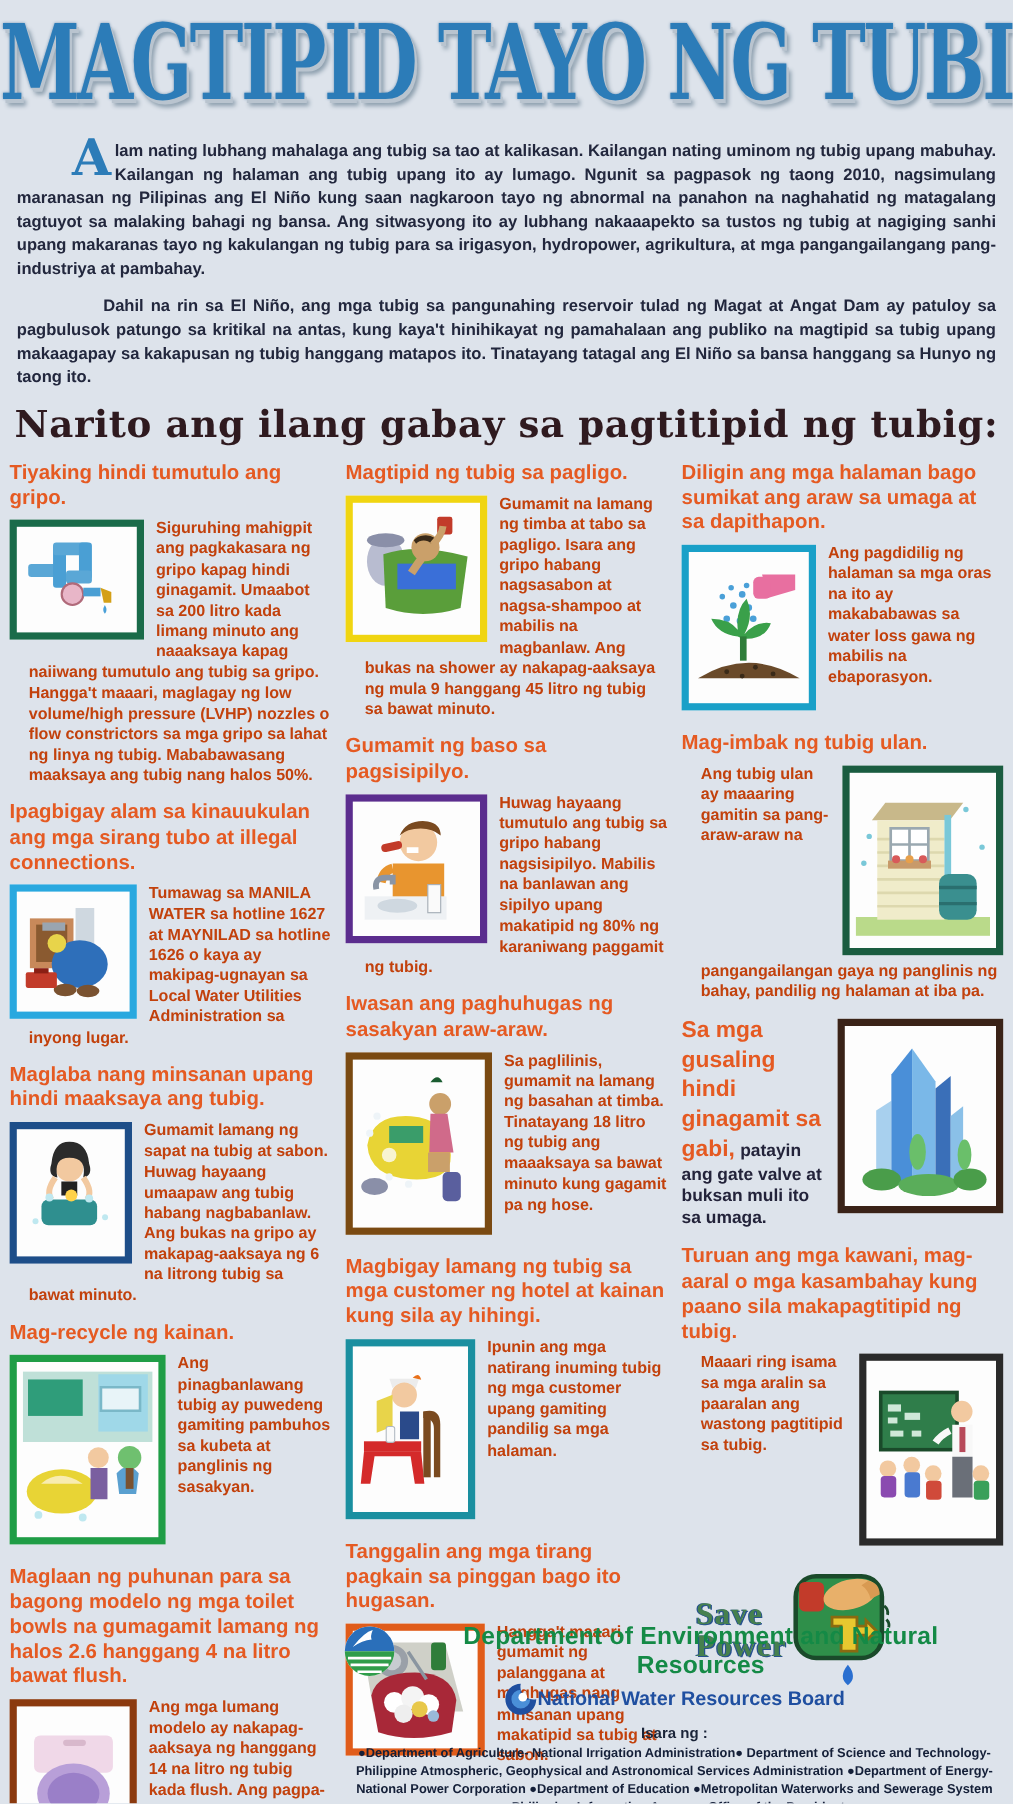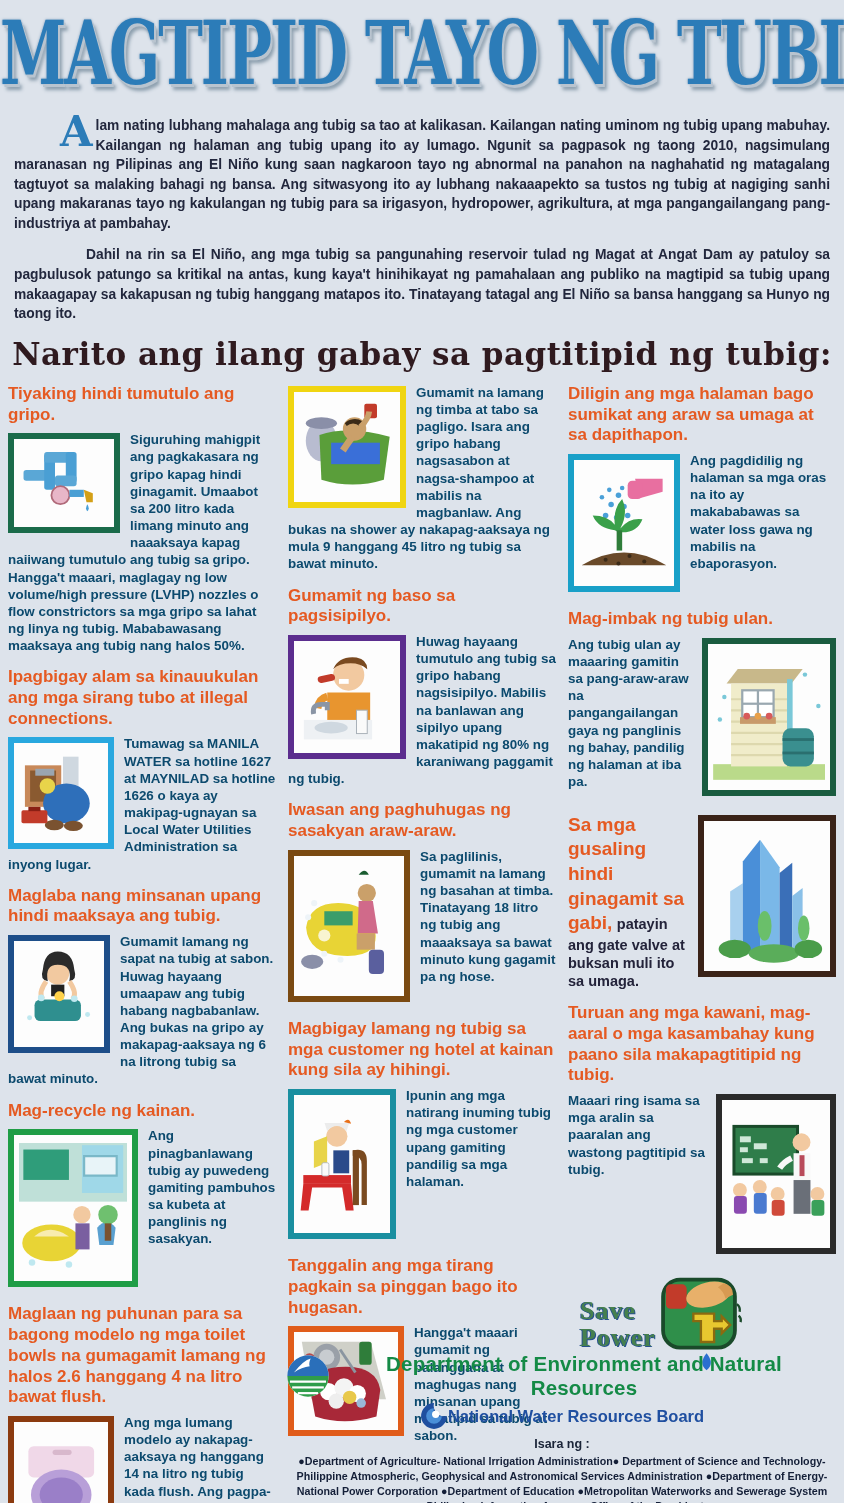--- a/index.html
+++ b/index.html
@@ -19,21 +19,21 @@
   .indent{text-indent:72px;}
   
   .script-h{margin:8px 0 12px;text-align:center;font-family:"DejaVu Serif",serif;
     font-weight:bold;font-size:31px;color:#2f1a1f;letter-spacing:.5px;}
   
   .cols{display:flex;gap:12px;padding:0 8px;}
   .col{flex:1;min-width:0;}
   .tip{margin-bottom:13px;}
   .tip::after{content:"";display:block;clear:both;}
   .tip-h{margin:0 0 6px;color:#e55a22;font-size:17px;line-height:1.22;font-weight:bold;}
-  .tip-b{margin:0;color:#0c4a6e;font-size:13.4px;line-height:1.28;font-weight:bold;}
+  .tip-b{margin:0;color:#c2410c;font-size:13.4px;line-height:1.28;font-weight:bold;padding-left:16px;}
   .imgbox{background:#fdfdfd;border:6px solid #333;box-sizing:border-box;
     display:flex;align-items:center;justify-content:center;overflow:hidden;}
   .imgbox svg{width:92%;height:92%;}
   .fl{float:left;margin:2px 10px 4px 0;}
   .fr{float:right;margin:2px 0 4px 10px;}
   .h-inline{color:#e55a22;font-size:19px;font-weight:bold;line-height:1.3;}
   .dark-inline{color:#23233a;font-size:14.5px;font-weight:bold;}
   
   .save-water{display:flex;align-items:center;margin:14px 0 0 12px;}
   .sw-text{font-family:Liberation Serif, serif;font-weight:bold;font-size:26px;line-height:1.05;
@@ -169,20 +169,21 @@
             </svg>
           </div>
           <p class="tip-b">Ang mga lumang modelo ay nakapag-aaksaya ng hanggang 14 na litro ng tubig kada flush.   Ang pagpa-flush ng toilet ay kumukunsumo ng halos 30% ng gamit sa tubig ng isang tao. Maaari rin nating bawasan ang antas ng tubig ng ating toilet flush sa pamamagitan ng pagkontrol ng balbula.</p>
         </div>
       </section>
     </div>
 
     <div class="col">
 
       <section class="tip">
+        <h3 class="tip-h">Magtipid ng tubig sa pagligo.</h3>
         <div class="tb">
           <div class="imgbox fl" style="width:118px;height:122px;border-color:#f0d511;">
             <svg viewBox="0 0 100 100">
               <ellipse cx="24" cy="44" rx="16" ry="21" fill="#b8bcd0"></ellipse>
               <ellipse cx="24" cy="26" rx="16" ry="6" fill="#8a8fa8"></ellipse>
               <path d="M22 38 q30 -10 72 2 l-6 44 q-32 10 -64 0z" fill="#5a9e3a"></path>
               <rect x="34" y="46" width="50" height="22" fill="#3a6fd8"></rect>
               <circle cx="58" cy="32" r="12" fill="#caa06a"></circle>
               <path d="M48 26 a12 9 0 0 1 18 -2 l-3 5 a9 9 0 0 0 -13 0z" fill="#3a2a18"></path>
               <rect x="68" y="6" width="13" height="15" rx="2" fill="#c23b2a"></rect>

